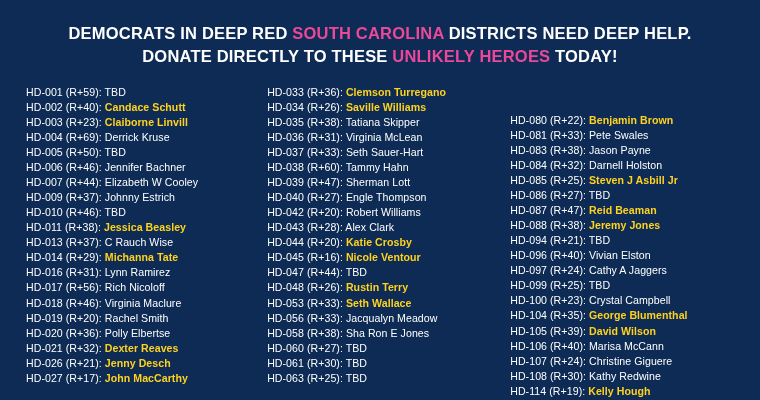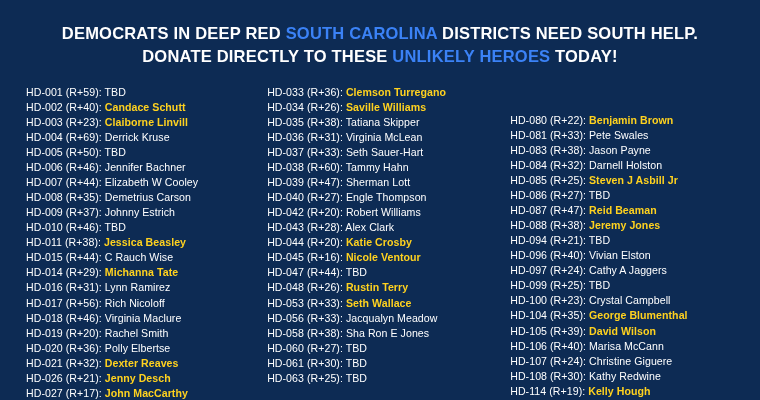--- a/index.html
+++ b/index.html
@@ -17,21 +17,21 @@
     display:flex;flex-direction:column;
   }
   .headline{
     text-align:center;
     font-weight:bold;
     font-size:16.5px;
     letter-spacing:0.2px;
     line-height:1.42;
     margin:0 0 16px 0;
   }
-  .headline .accent{color:#3b82f6;}
+  .headline .accent{color:#ec4899;}
   .headline .line{display:block;}
   .columns{
     display:flex;
     flex:1;
     gap:0px;
   }
   .col{
     display:flex;
     flex-direction:column;
   }
@@ -47,38 +47,37 @@
   .entry .label{color:#ffffff;}
   .entry .name{color:#ffffff;}
   .entry .name.hl{color:#ffd21f;font-weight:bold;}
 </style>
 </head>
 <body>
 
 <div class="page">
 
   <div class="headline">
-    <span class="line"><span>DEMOCRATS IN DEEP RED </span><span class="accent">SOUTH CAROLINA</span><span> DISTRICTS NEED SOUTH HELP.</span></span>
+    <span class="line"><span>DEMOCRATS IN DEEP RED </span><span class="accent">SOUTH CAROLINA</span><span> DISTRICTS NEED DEEP HELP.</span></span>
     <span class="line"><span>DONATE DIRECTLY TO THESE </span><span class="accent">UNLIKELY HEROES</span><span> TODAY!</span></span>
   </div>
 
   <div class="columns">
     <div class="col col1">
         <div class="entry"><span class="label">HD-001 (R+59):</span> <span class="name">TBD</span></div>
         <div class="entry"><span class="label">HD-002 (R+40):</span> <span class="name hl">Candace Schutt</span></div>
         <div class="entry"><span class="label">HD-003 (R+23):</span> <span class="name hl">Claiborne Linvill</span></div>
         <div class="entry"><span class="label">HD-004 (R+69):</span> <span class="name">Derrick Kruse</span></div>
         <div class="entry"><span class="label">HD-005 (R+50):</span> <span class="name">TBD</span></div>
         <div class="entry"><span class="label">HD-006 (R+46):</span> <span class="name">Jennifer Bachner</span></div>
         <div class="entry"><span class="label">HD-007 (R+44):</span> <span class="name">Elizabeth W Cooley</span></div>
-        <div class="entry"><span class="label">HD-008 (R+35):</span> <span class="name">Demetrius Carson</span></div>
         <div class="entry"><span class="label">HD-009 (R+37):</span> <span class="name">Johnny Estrich</span></div>
         <div class="entry"><span class="label">HD-010 (R+46):</span> <span class="name">TBD</span></div>
         <div class="entry"><span class="label">HD-011 (R+38):</span> <span class="name hl">Jessica Beasley</span></div>
-        <div class="entry"><span class="label">HD-015 (R+44):</span> <span class="name">C Rauch Wise</span></div>
+        <div class="entry"><span class="label">HD-013 (R+37):</span> <span class="name">C Rauch Wise</span></div>
         <div class="entry"><span class="label">HD-014 (R+29):</span> <span class="name hl">Michanna Tate</span></div>
         <div class="entry"><span class="label">HD-016 (R+31):</span> <span class="name">Lynn Ramirez</span></div>
         <div class="entry"><span class="label">HD-017 (R+56):</span> <span class="name">Rich Nicoloff</span></div>
         <div class="entry"><span class="label">HD-018 (R+46):</span> <span class="name">Virginia Maclure</span></div>
         <div class="entry"><span class="label">HD-019 (R+20):</span> <span class="name">Rachel Smith</span></div>
         <div class="entry"><span class="label">HD-020 (R+36):</span> <span class="name">Polly Elbertse</span></div>
         <div class="entry"><span class="label">HD-021 (R+32):</span> <span class="name hl">Dexter Reaves</span></div>
         <div class="entry"><span class="label">HD-026 (R+21):</span> <span class="name hl">Jenny Desch</span></div>
         <div class="entry"><span class="label">HD-027 (R+17):</span> <span class="name hl">John MacCarthy</span></div>
       </div>

